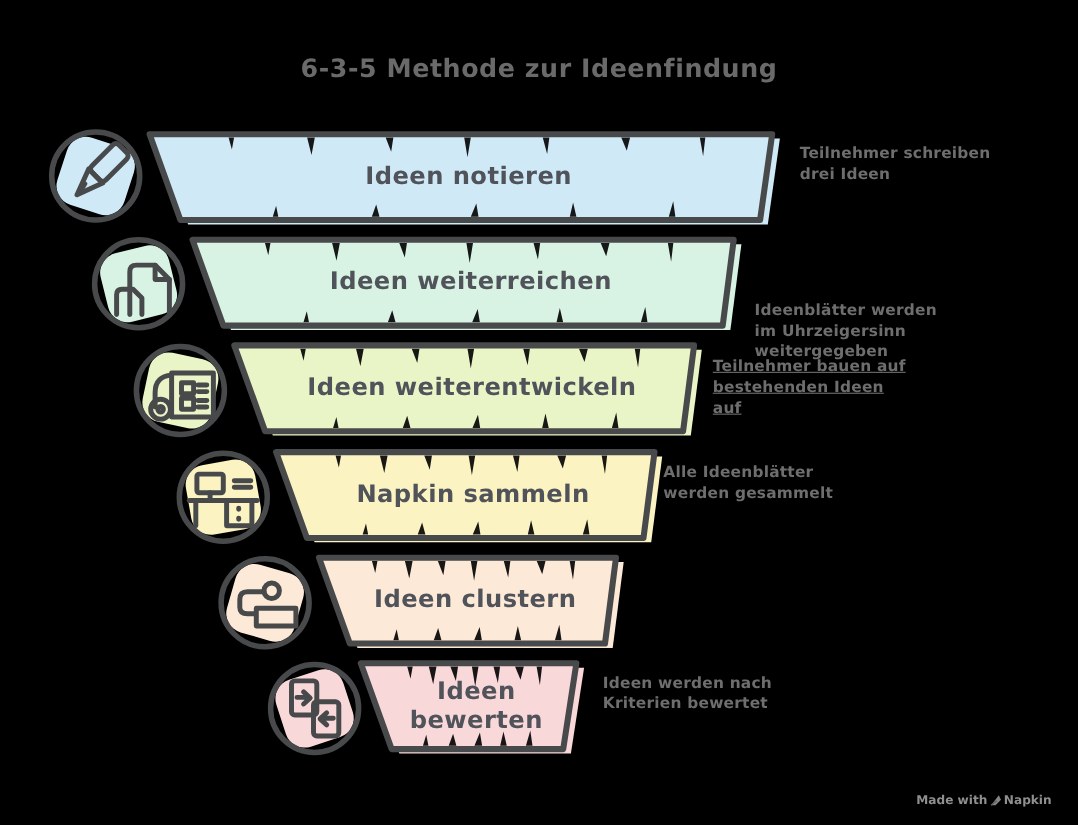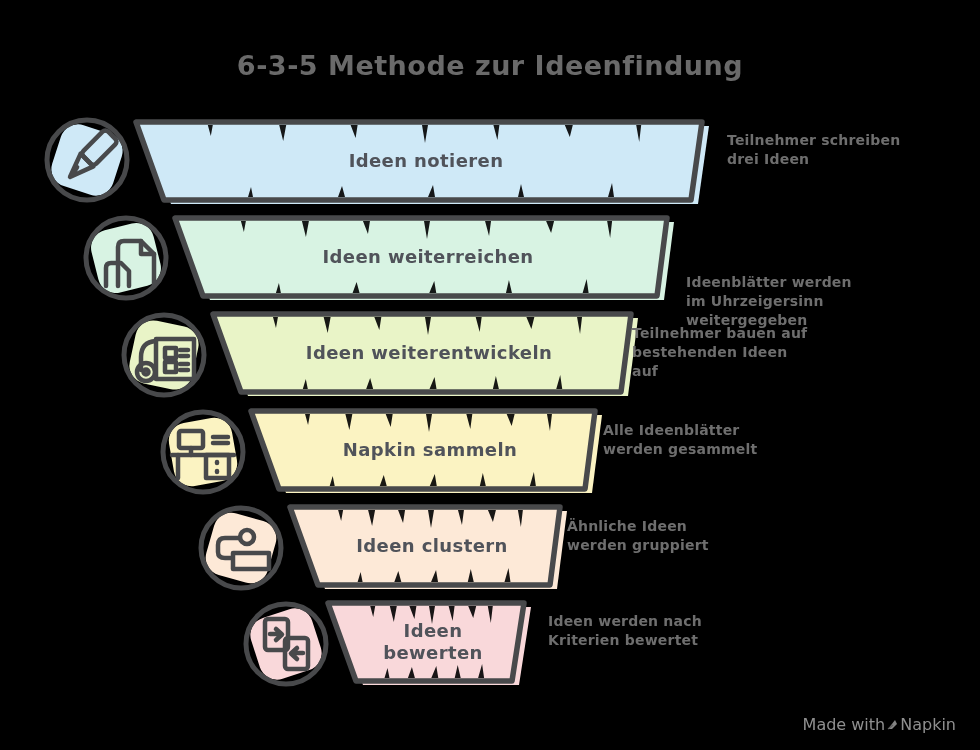--- a/index.html
+++ b/index.html
@@ -2,27 +2,27 @@
 <html><head>
 <meta charset="utf-8">
 <style>
   html,body{margin:0;padding:0;background:#000;}
   .canvas{
     position:relative;width:980px;height:750px;background:#000;overflow:hidden;
     font-family:"DejaVu Sans",sans-serif;
   }
   .title{
     position:absolute;top:50px;left:0;right:0;text-align:center;
-    font-size:27px;font-weight:bold;color:#6a6a6a;letter-spacing:.5px;
+    font-size:23px;font-weight:bold;color:#6a6a6a;letter-spacing:.5px;
   }
   .bar{position:absolute;height:88px;}
   .bar svg{overflow:visible;display:block;}
   .bar-label{
     position:absolute;inset:0;display:flex;align-items:center;justify-content:center;
-    padding-left:14px;font-size:18px;font-weight:bold;color:#50535a;letter-spacing:.4px;
+    padding-left:14px;font-size:22px;font-weight:bold;color:#50535a;letter-spacing:.4px;
     white-space:pre-line;text-align:center;line-height:1.25;
   }
   .desc{
     position:absolute;font-size:14px;font-weight:bold;color:#6e6e6e;
     line-height:1.34;white-space:pre-line;letter-spacing:.2px;width:210px;
   }
   .row-icon{position:absolute;width:92px;height:92px;}
   .row-icon svg{overflow:visible;display:block;}
   .ink{stroke:#48494b;fill:none;stroke-linecap:round;stroke-linejoin:round;}
   .bar1{left:129px;top:117px;width:580px;}
@@ -32,27 +32,27 @@
   .bar5{left:283px;top:502px;width:284px;}
   .bar6{left:321px;top:598px;width:210px;}
   .icon1{left:41px;top:114px;}
   .icon2{left:80px;top:212px;}
   .icon3{left:118px;top:309px;}
   .icon4{left:157px;top:406px;}
   .icon5{left:195px;top:502px;}
   .icon6{left:240px;top:598px;}
   .desc1{left:727px;top:131px;}
   .desc2{left:686px;top:228px;margin-top:45px;}
-  .desc3{left:632px;top:324px;}
+  .desc3{left:648px;top:324px;text-decoration:underline;}
   .desc4{left:603px;top:421px;}
   .desc5{left:567px;top:517px;}
   .desc6{left:527px;top:612px;margin-left:21px;}
   .watermark{
     position:absolute;right:24px;bottom:16px;display:flex;align-items:center;gap:1px;
-    font-size:16px;font-weight:normal;color:#8f8f8f;
+    font-size:11px;font-weight:bold;color:#8f8f8f;
   }
 </style>
 </head>
 <body>
 
 <div class="canvas">
 
   <div class="title">6-3-5 Methode zur Ideenfindung</div>
 
   <div class="row-icon icon1">
@@ -171,22 +171,20 @@
   </div>
   <div class="bar bar5">
     <svg class="bar-svg" width="284" height="88">
       <polygon points="14,9 284,9 274,87 42,87" fill="#fde9d7"></polygon>
       <polygon points="7,5 277,5 267,83 35,83" fill="#fde9d7"></polygon>
       <path d="M55.120000000000005,8 l3,11 l2,-11 z M85.08,8 l4,16 l3,-16 z M115.03999999999999,8 l5,13 l2,-13 z M145,8 l3,18 l3,-18 z M174.96,8 l4,15 l2,-15 z M204.92000000000002,8 l5,12 l3,-12 z M234.88,8 l3,17 l2,-17 z M74.6,80 l3,-10 l2,10 z M111.32000000000001,80 l4,-11 l3,11 z M148.04000000000002,80 l5,-12 l2,12 z M184.76,80 l3,-13 l3,13 z M221.48,80 l4,-14 l2,14 z " fill="#000" opacity="0.9"></path>
         <polygon class="bar-outline ink" points="7,5 277,5 267,83 35,83" stroke-width="5.5"></polygon>
     </svg>
     <div class="bar-label">Ideen clustern</div>
   </div>
-  <div class="desc desc5">Ähnliche Ideen
-werden gruppiert</div>
 
   <div class="row-icon icon6">
     <svg width="92" height="92" viewBox="0 0 92 92">
       <rect x="14" y="14" width="64" height="64" rx="18" transform="rotate(-18 46 46)" fill="#f9d8da"></rect>
       <circle class="ink" cx="46" cy="46" r="40" stroke-width="5"></circle>
       <g class="ink" stroke-width="4.5">
         <rect x="25" y="21" width="23" height="31" rx="3"></rect>
         <path d="M30,36 L41,36 M36,31 L42,36.5 36,42"></path>
         <rect x="45" y="40" width="23" height="31" rx="3"></rect>
         <path d="M63,55 L52,55 M57,50 L51,55.5 57,61"></path>

